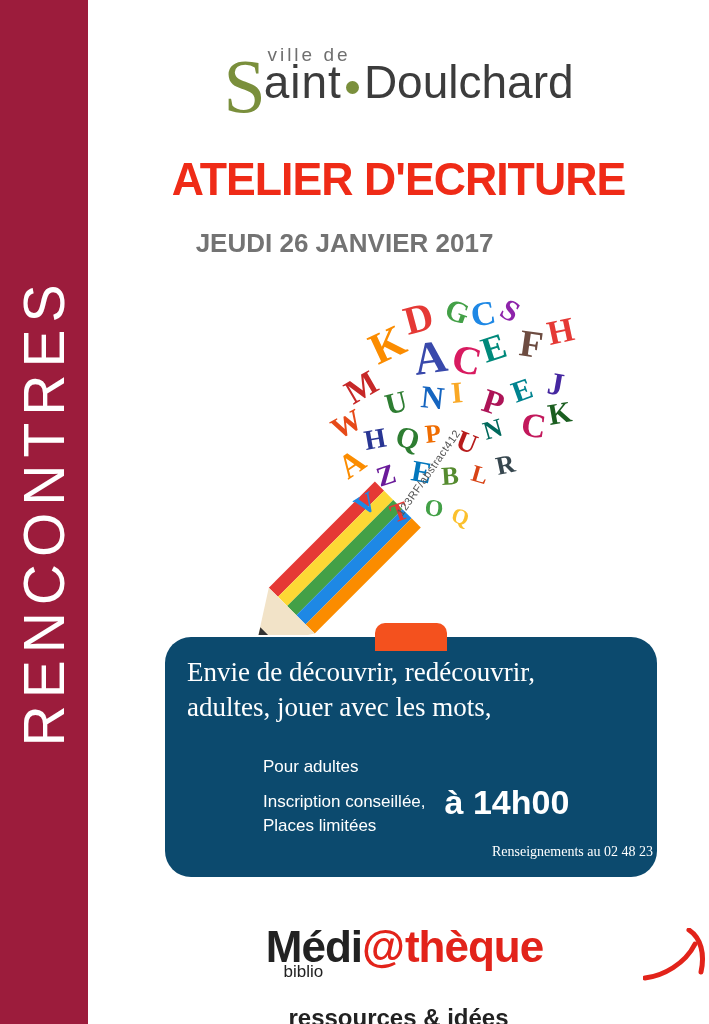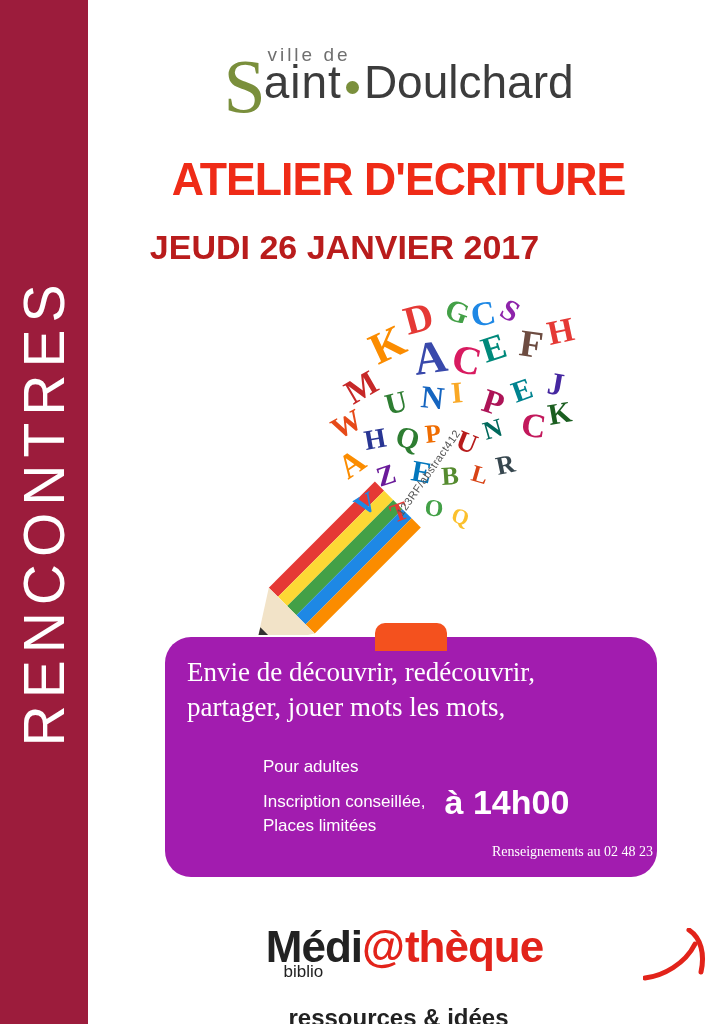--- a/index.html
+++ b/index.html
@@ -114,24 +114,24 @@
     font-size: 46px;
     letter-spacing: -1px;
     transform: scaleX(0.97);
   }
   .title-date {
     position: absolute;
     top: 228px;
     left: 0;
     width: 513px;
     text-align: center;
-    color: #b91c1c;
-    font-family: "Liberation Sans", sans-serif;
-    font-weight: bold;
-    font-size: 34px;
+    color: #737373;
+    font-family: "Liberation Sans", sans-serif;
+    font-weight: bold;
+    font-size: 26px;
     letter-spacing: 0px;
   }
 
   
   .illustration {
     position: absolute;
     top: 275px;
     left: 110px;
     width: 420px;
     height: 360px;
@@ -150,21 +150,21 @@
     letter-spacing: 0.5px;
   }
 
   
   .panel {
     position: absolute;
     left: 77px;
     top: 637px;
     width: 492px;
     height: 240px;
-    background: #a21caf;
+    background: #0c4a6e;
     border-radius: 26px;
   }
   .panel::before {
     
     content: "";
     position: absolute;
     left: 50%;
     top: -14px;
     transform: translateX(-50%);
     width: 72px;
@@ -363,21 +363,21 @@
         <text x="226" y="240" font-size="24" fill="#43a047" transform="rotate(6 226 240)">O</text>
         <text x="252" y="246" font-size="22" fill="#fbc02d" transform="rotate(18 252 246)">Q</text>
       </g>
     </svg>
     <div class="watermark">123RF/abstract412</div>
   </div>
 
   <div class="panel">
     <div class="panel-headline">
       <div>Envie de découvrir, redécouvrir,</div>
-      <div>partager, jouer mots les mots,</div>
+      <div>adultes, jouer avec les mots,</div>
     </div>
 
     <div class="panel-left">
       <div>Pour adultes</div>
       <span class="gap"></span>
       <div>Inscription conseillée,</div>
       <div>Places limitées</div>
     </div>
 
     <div class="panel-hour">à 14h00</div>

